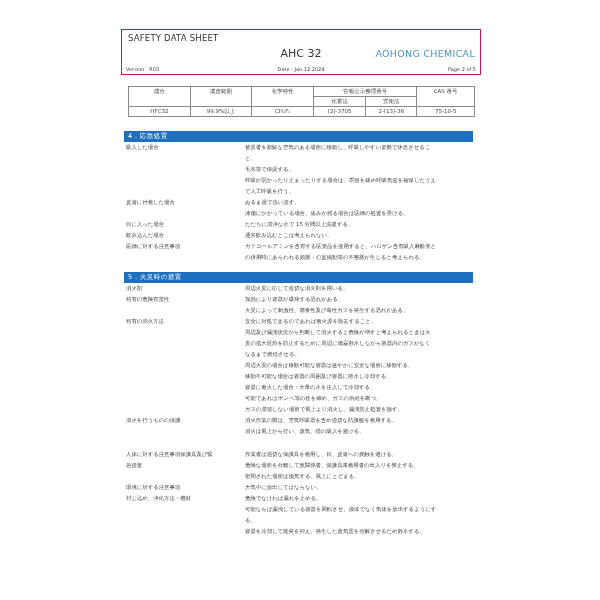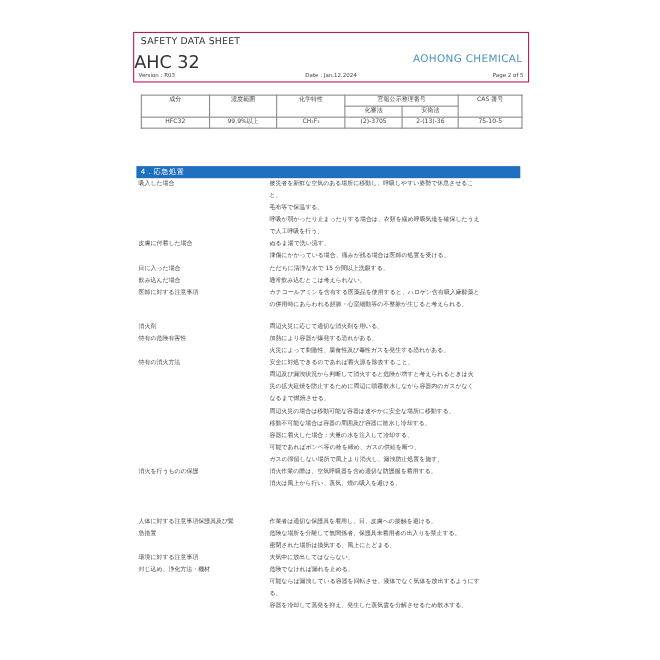--- a/index.html
+++ b/index.html
@@ -10,38 +10,38 @@
   }
   .page { position: absolute; left: 0; top: 0; width: 600px; height: 600px; background: #fff; }
 
   
   .hdr {
     position: absolute; left: 121px; top: 29px; width: 360px; height: 46px;
     border: 1px solid #be185d; box-sizing: border-box;
   }
   .hdr .sds { position: absolute; left: 6px; top: 3px; font-size: 8.5px; color: #333; letter-spacing: 0.2px; }
   .hdr .company { position: absolute; right: 5px; top: 18px; font-size: 9.5px; color: #4a93c0; letter-spacing: 0.3px; }
-  .hdr .product { position: absolute; left: 0; right: 0; top: 17px; font-size: 16px; color: #333; }
+  .hdr .product { position: absolute; left: 0; right: 0; top: 17px; text-align: center; font-size: 11px; color: #333; }
   .hdr .version { position: absolute; left: 4px; bottom: 2px; font-size: 5px; color: #444; }
   .hdr .date { position: absolute; left: 0; right: 0; bottom: 2px; text-align: center; font-size: 5px; color: #444; }
   .hdr .pageno { position: absolute; right: 4px; bottom: 2px; font-size: 5px; color: #444; }
 
   
   .comp {
     position: absolute; left: 128px; top: 86px; width: 347px;
     border-collapse: collapse; font-size: 5.5px; color: #444;
   }
   .comp td, .comp th {
     border: 1px solid #8a8a8a; text-align: center; font-weight: normal;
     height: 9px; padding: 0; line-height: 9px;
   }
   .comp .head th { vertical-align: top; }
 
   
-  .section { position: absolute; left: 124px; width: 349px; margin-top: 20px; }
+  .section { position: absolute; left: 124px; width: 349px; }
   .sec-title {
     background: #1f6fbf; color: #ffffff; font-size: 6.5px; height: 11px; line-height: 11px;
     padding-left: 4px; letter-spacing: 0.5px;
   }
   .rows { font-size: 5.4px; color: #444; }
   .row { display: flex; }
   .row .lbl { width: 121px; padding-left: 2px; box-sizing: border-box; line-height: 11px; }
   .row .val { flex: 1; }
   .row .val div { line-height: 11px; }
 </style>
@@ -119,20 +119,21 @@
         <div class="lbl">医師に対する注意事項</div>
         <div class="val">
           <div>カテコールアミンを含有する医薬品を使用すると、ハロゲン含有吸入麻酔薬と</div>
           <div>の併用時にあらわれる頻脈・心室細動等の不整脈が生じると考えられる。</div>
         </div>
       </div>
     </div>
   </div>
 
   <div class="section" style="top:272px">
+    <div class="sec-title">5．火災時の措置</div>
     <div class="rows">
       <div class="row">
         <div class="lbl">消火剤</div>
         <div class="val">
           <div>周辺火災に応じて適切な消火剤を用いる。</div>
         </div>
       </div>
       <div class="row">
         <div class="lbl">特有の危険有害性</div>
         <div class="val">

